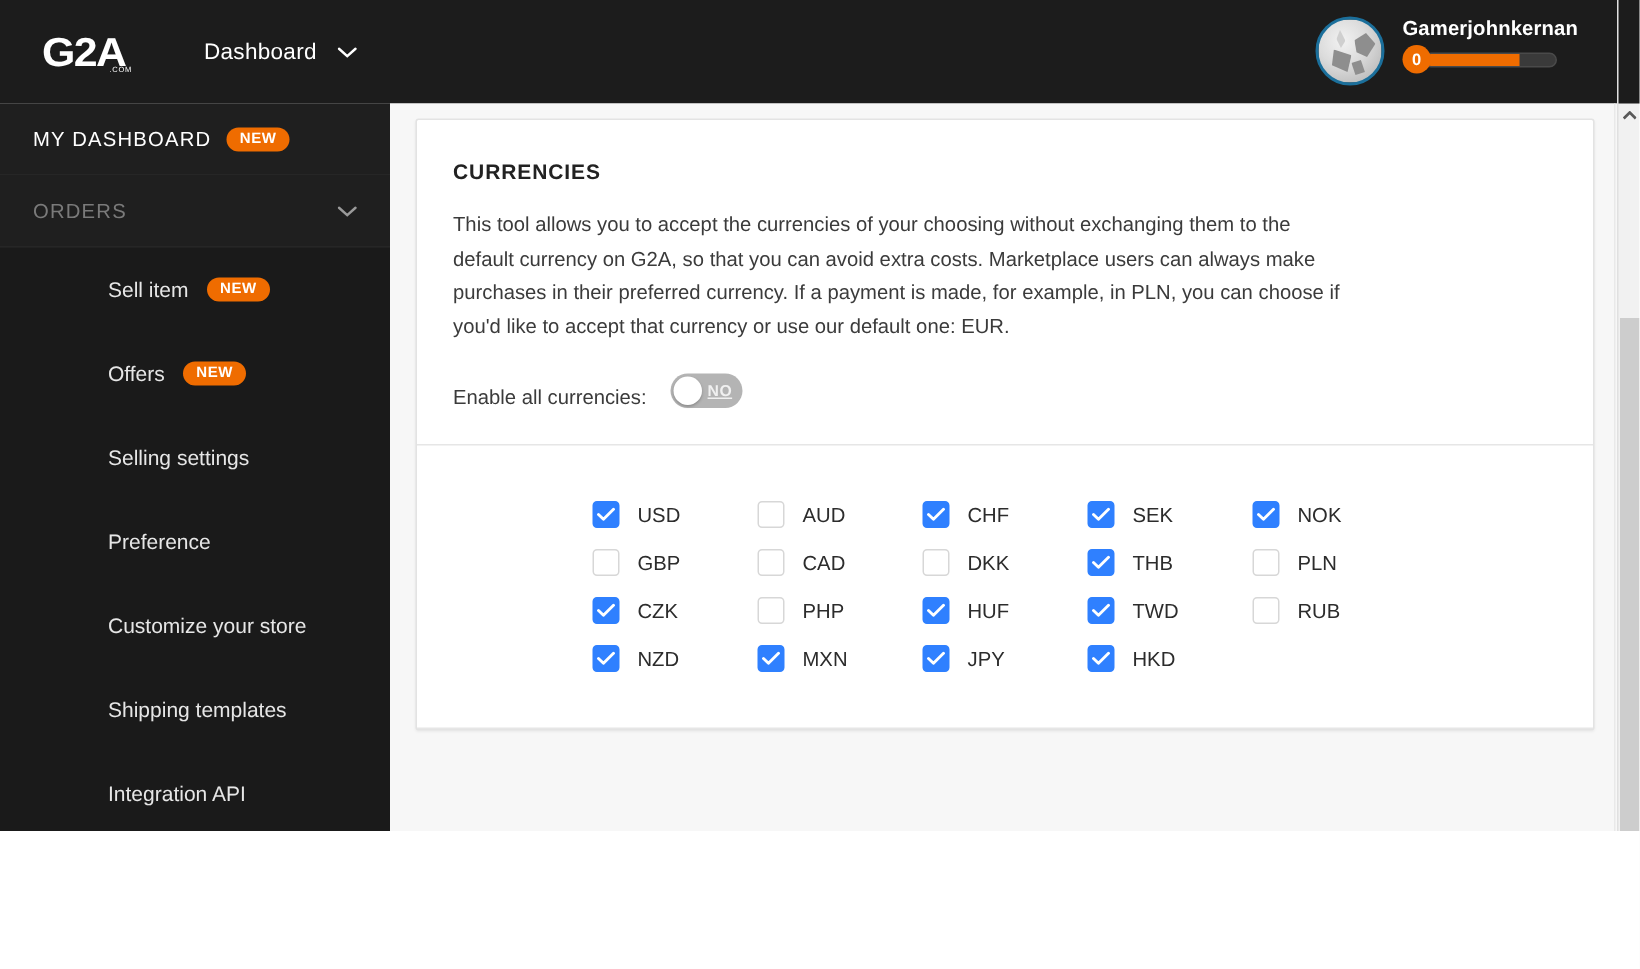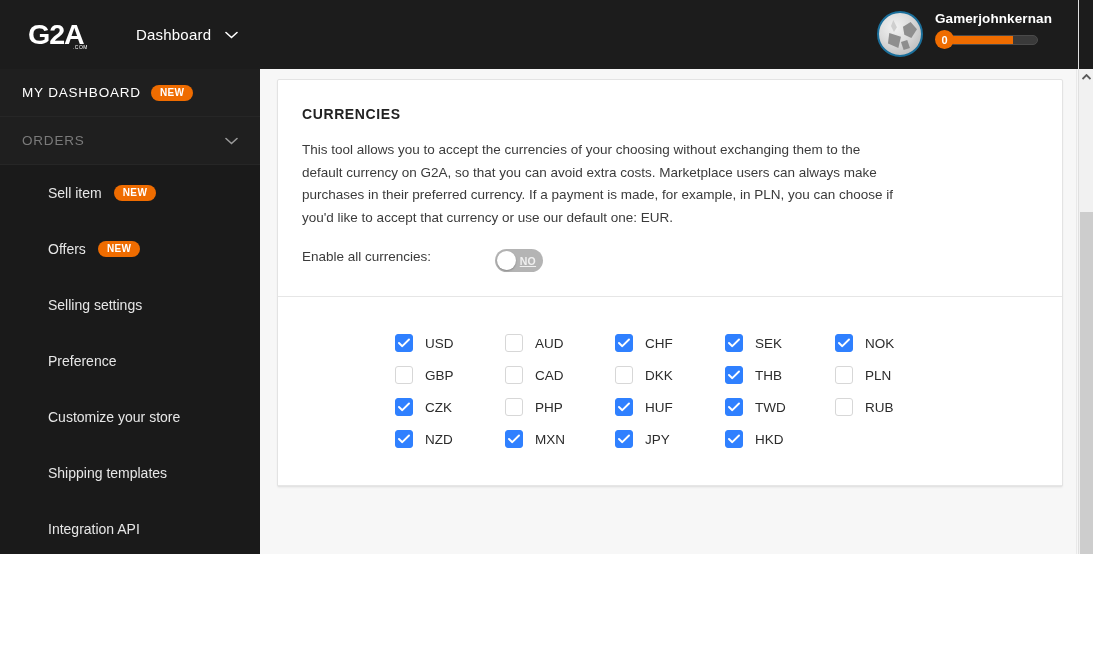--- a/index.html
+++ b/index.html
@@ -135,21 +135,21 @@
     position: absolute; right: 22px; top: 50%;
     transform: translateY(-50%);
     color: #b8b8b8;
   }
   .side-chevron svg { display: block; }
 
   .sub-list { background: #1a1a1a; }
   .sub-item {
     height: 56px;
     display: flex; align-items: center;
-    padding-left: 48px;
+    padding-left: 72px;
     color: #e6e6e6;
     font-size: 14px;
     cursor: pointer;
   }
   .sub-item.active {
     background: #2f80ff;
     color: #ffffff;
   }
   .sub-item .badge-new { margin-left: 12px; }
 
@@ -173,21 +173,21 @@
   .card-title {
     font-size: 14px; font-weight: bold;
     letter-spacing: .6px; color: #222222;
     margin-bottom: 17px;
   }
   .card-desc {
     font-size: 13.5px; line-height: 22.5px;
     color: #3b3b3b; max-width: 600px;
     margin-bottom: 20px;
   }
-  .toggle-row { display: flex; align-items: flex-start; gap: 48px; }
+  .toggle-row { display: flex; align-items: flex-end; }
   .toggle-label {
     font-size: 13.5px; color: #3b3b3b; margin-right: 16px;
   }
   .toggle {
     width: 48px; height: 23px;
     border-radius: 12px;
     background: #b4b4b4;
     position: relative;
     cursor: pointer;
     display: flex; align-items: center;

